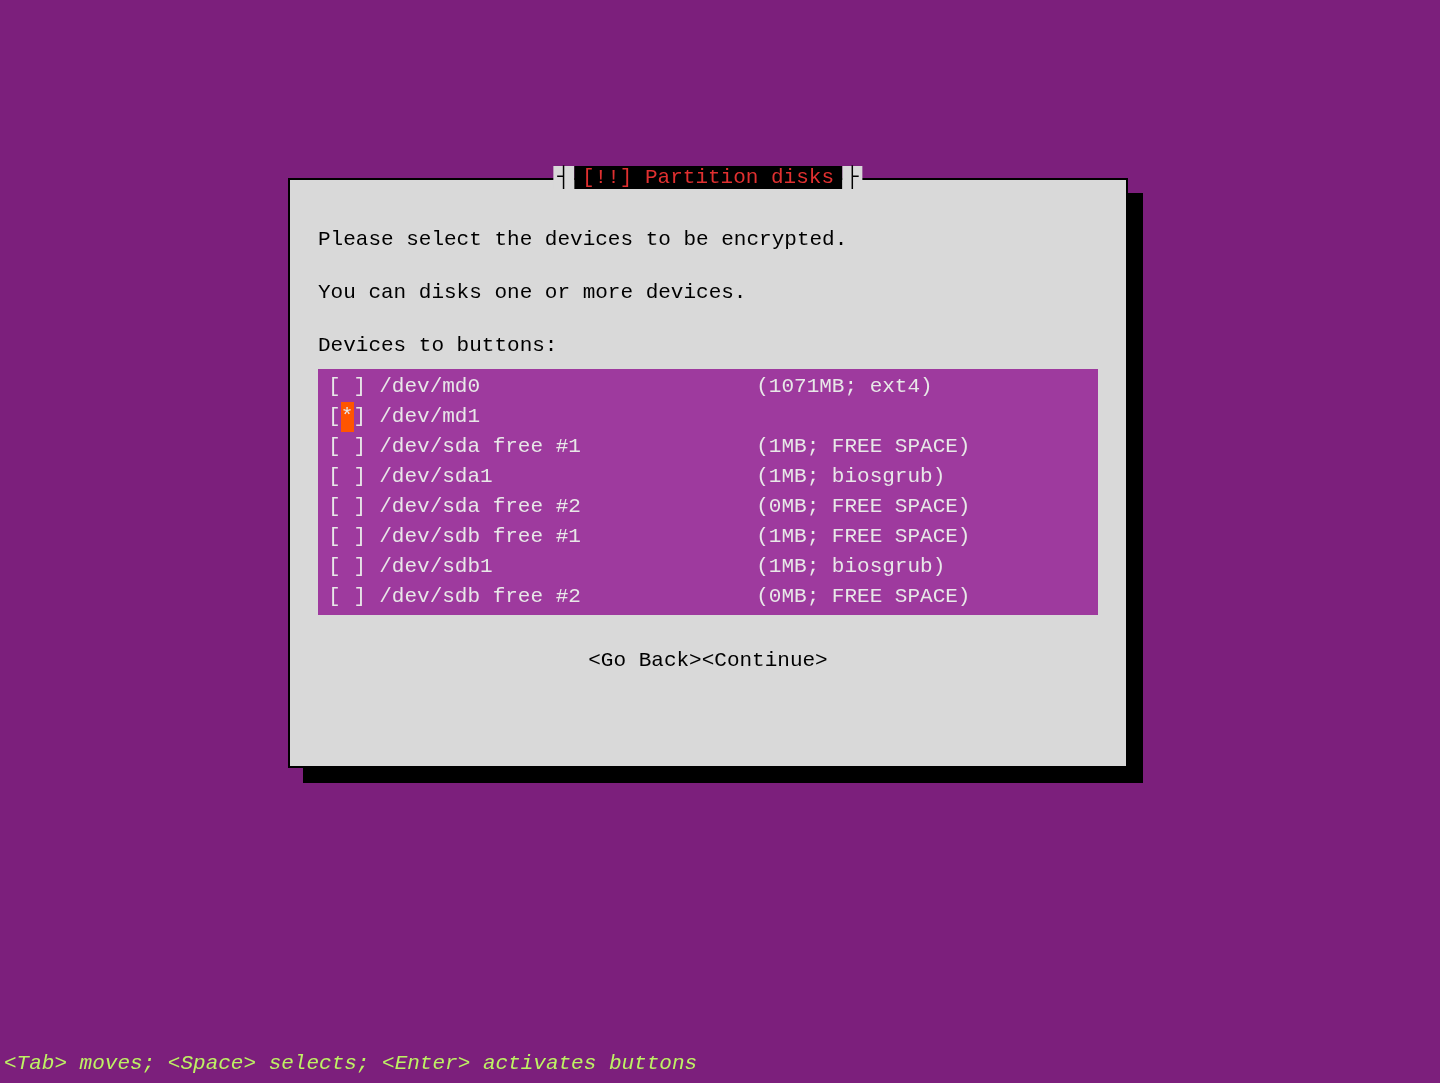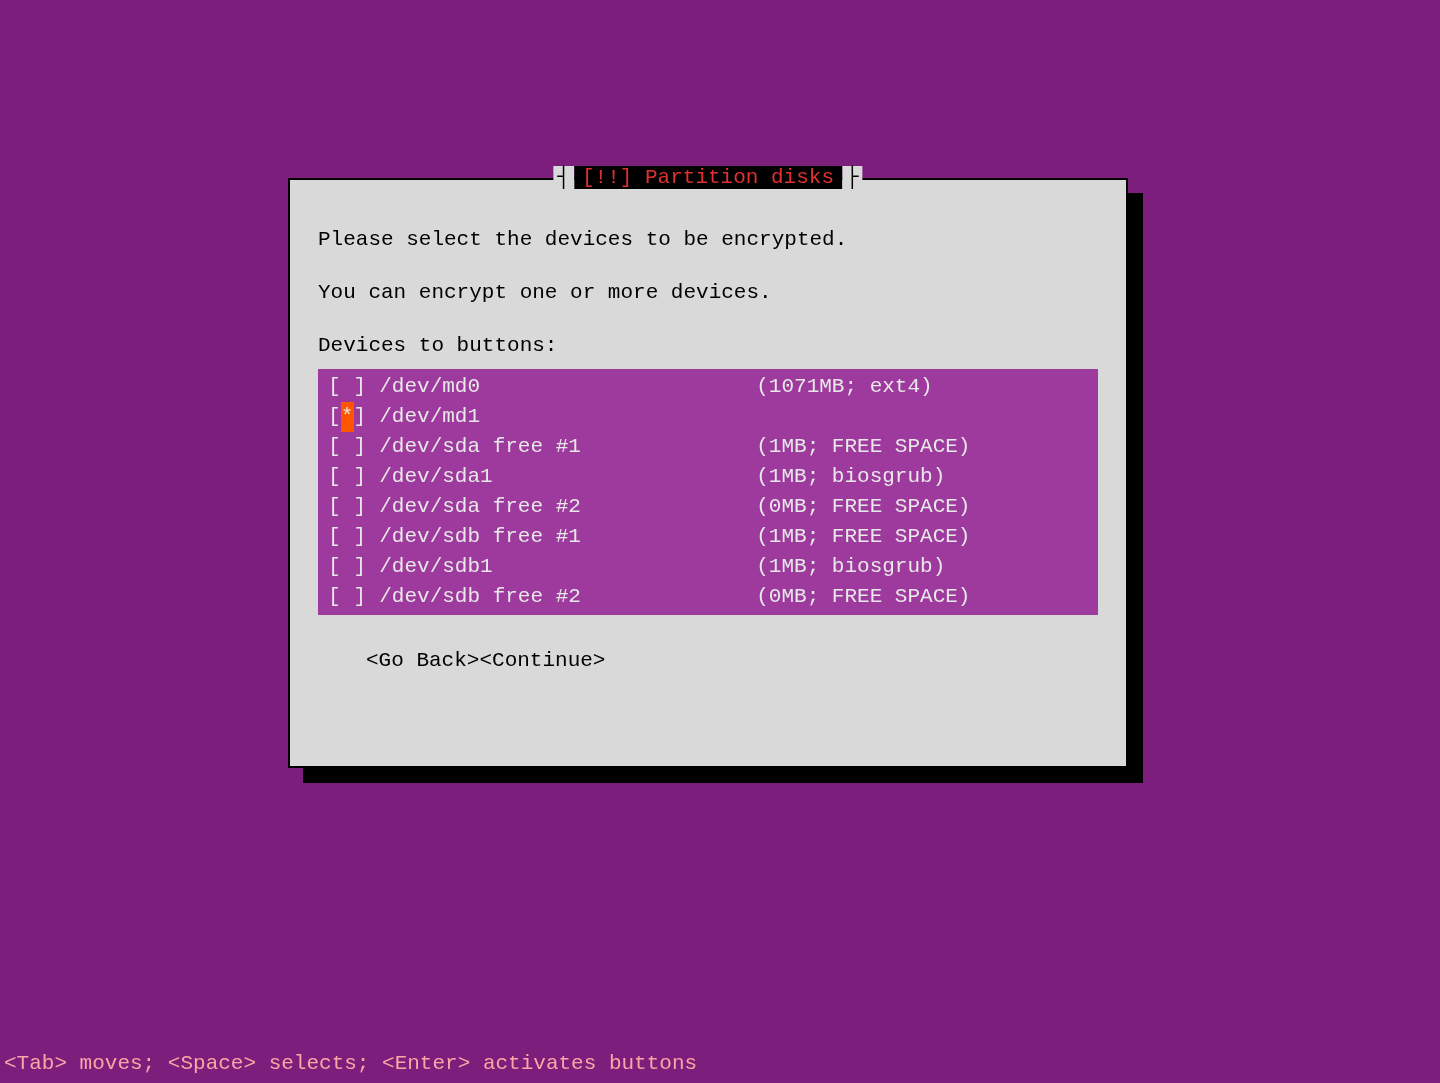--- a/index.html
+++ b/index.html
@@ -93,52 +93,53 @@
     .device-name {
       padding-left: 13px;
       flex: 0 0 auto;
       width: 390px;
     }
     .device-info {
       text-align: center;
     }
     .button-row {
       display: flex;
-      justify-content: flex-start;
+      justify-content: center;
       margin-top: 34px;
       padding: 0 48px 0 48px;
     }
     .nav-button {
       color: #000000;
       cursor: pointer;
     }
     .footer-help {
       position: absolute;
       bottom: 8px;
       left: 4px;
-      color: #fca5a5;
+      color: #bef264;
       white-space: pre;
+      font-style: italic;
     }
   </style>
 </head>
 <body>
 
 <div class="dialog-shadow"></div>
 
 <div class="dialog">
   <div class="dialog-title-wrap">
     <span class="title-line">┤</span>
     <span class="dialog-title"><span>[!!]</span> <span>Partition disks</span></span>
     <span class="title-line">├</span>
   </div>
 
   <div class="dialog-content">
     <div class="text-line">Please select the devices to be encrypted.</div>
     <div class="spacer"></div>
-    <div class="text-line">You can encrypt one or more devices.</div>
+    <div class="text-line">You can disks one or more devices.</div>
     <div class="spacer"></div>
     <div class="text-line">Devices to buttons:</div>
 
     <div class="device-list" id="device-list">
         <div class="device-row"><span class="checkbox-cell"><span class="checkbox-bracket">[</span><span class="checkbox-mark"> </span><span class="checkbox-bracket">]</span></span><span class="device-name">/dev/md0</span><span class="device-info">(1071MB; ext4)</span></div>
         <div class="device-row"><span class="checkbox-cell"><span class="checkbox-bracket">[</span><span class="checkbox-mark highlighted">*</span><span class="checkbox-bracket">]</span></span><span class="device-name">/dev/md1</span></div>
         <div class="device-row"><span class="checkbox-cell"><span class="checkbox-bracket">[</span><span class="checkbox-mark"> </span><span class="checkbox-bracket">]</span></span><span class="device-name">/dev/sda free #1</span><span class="device-info">(1MB; FREE SPACE)</span></div>
         <div class="device-row"><span class="checkbox-cell"><span class="checkbox-bracket">[</span><span class="checkbox-mark"> </span><span class="checkbox-bracket">]</span></span><span class="device-name">/dev/sda1</span><span class="device-info">(1MB; biosgrub)</span></div>
         <div class="device-row"><span class="checkbox-cell"><span class="checkbox-bracket">[</span><span class="checkbox-mark"> </span><span class="checkbox-bracket">]</span></span><span class="device-name">/dev/sda free #2</span><span class="device-info">(0MB; FREE SPACE)</span></div>
         <div class="device-row"><span class="checkbox-cell"><span class="checkbox-bracket">[</span><span class="checkbox-mark"> </span><span class="checkbox-bracket">]</span></span><span class="device-name">/dev/sdb free #1</span><span class="device-info">(1MB; FREE SPACE)</span></div>

